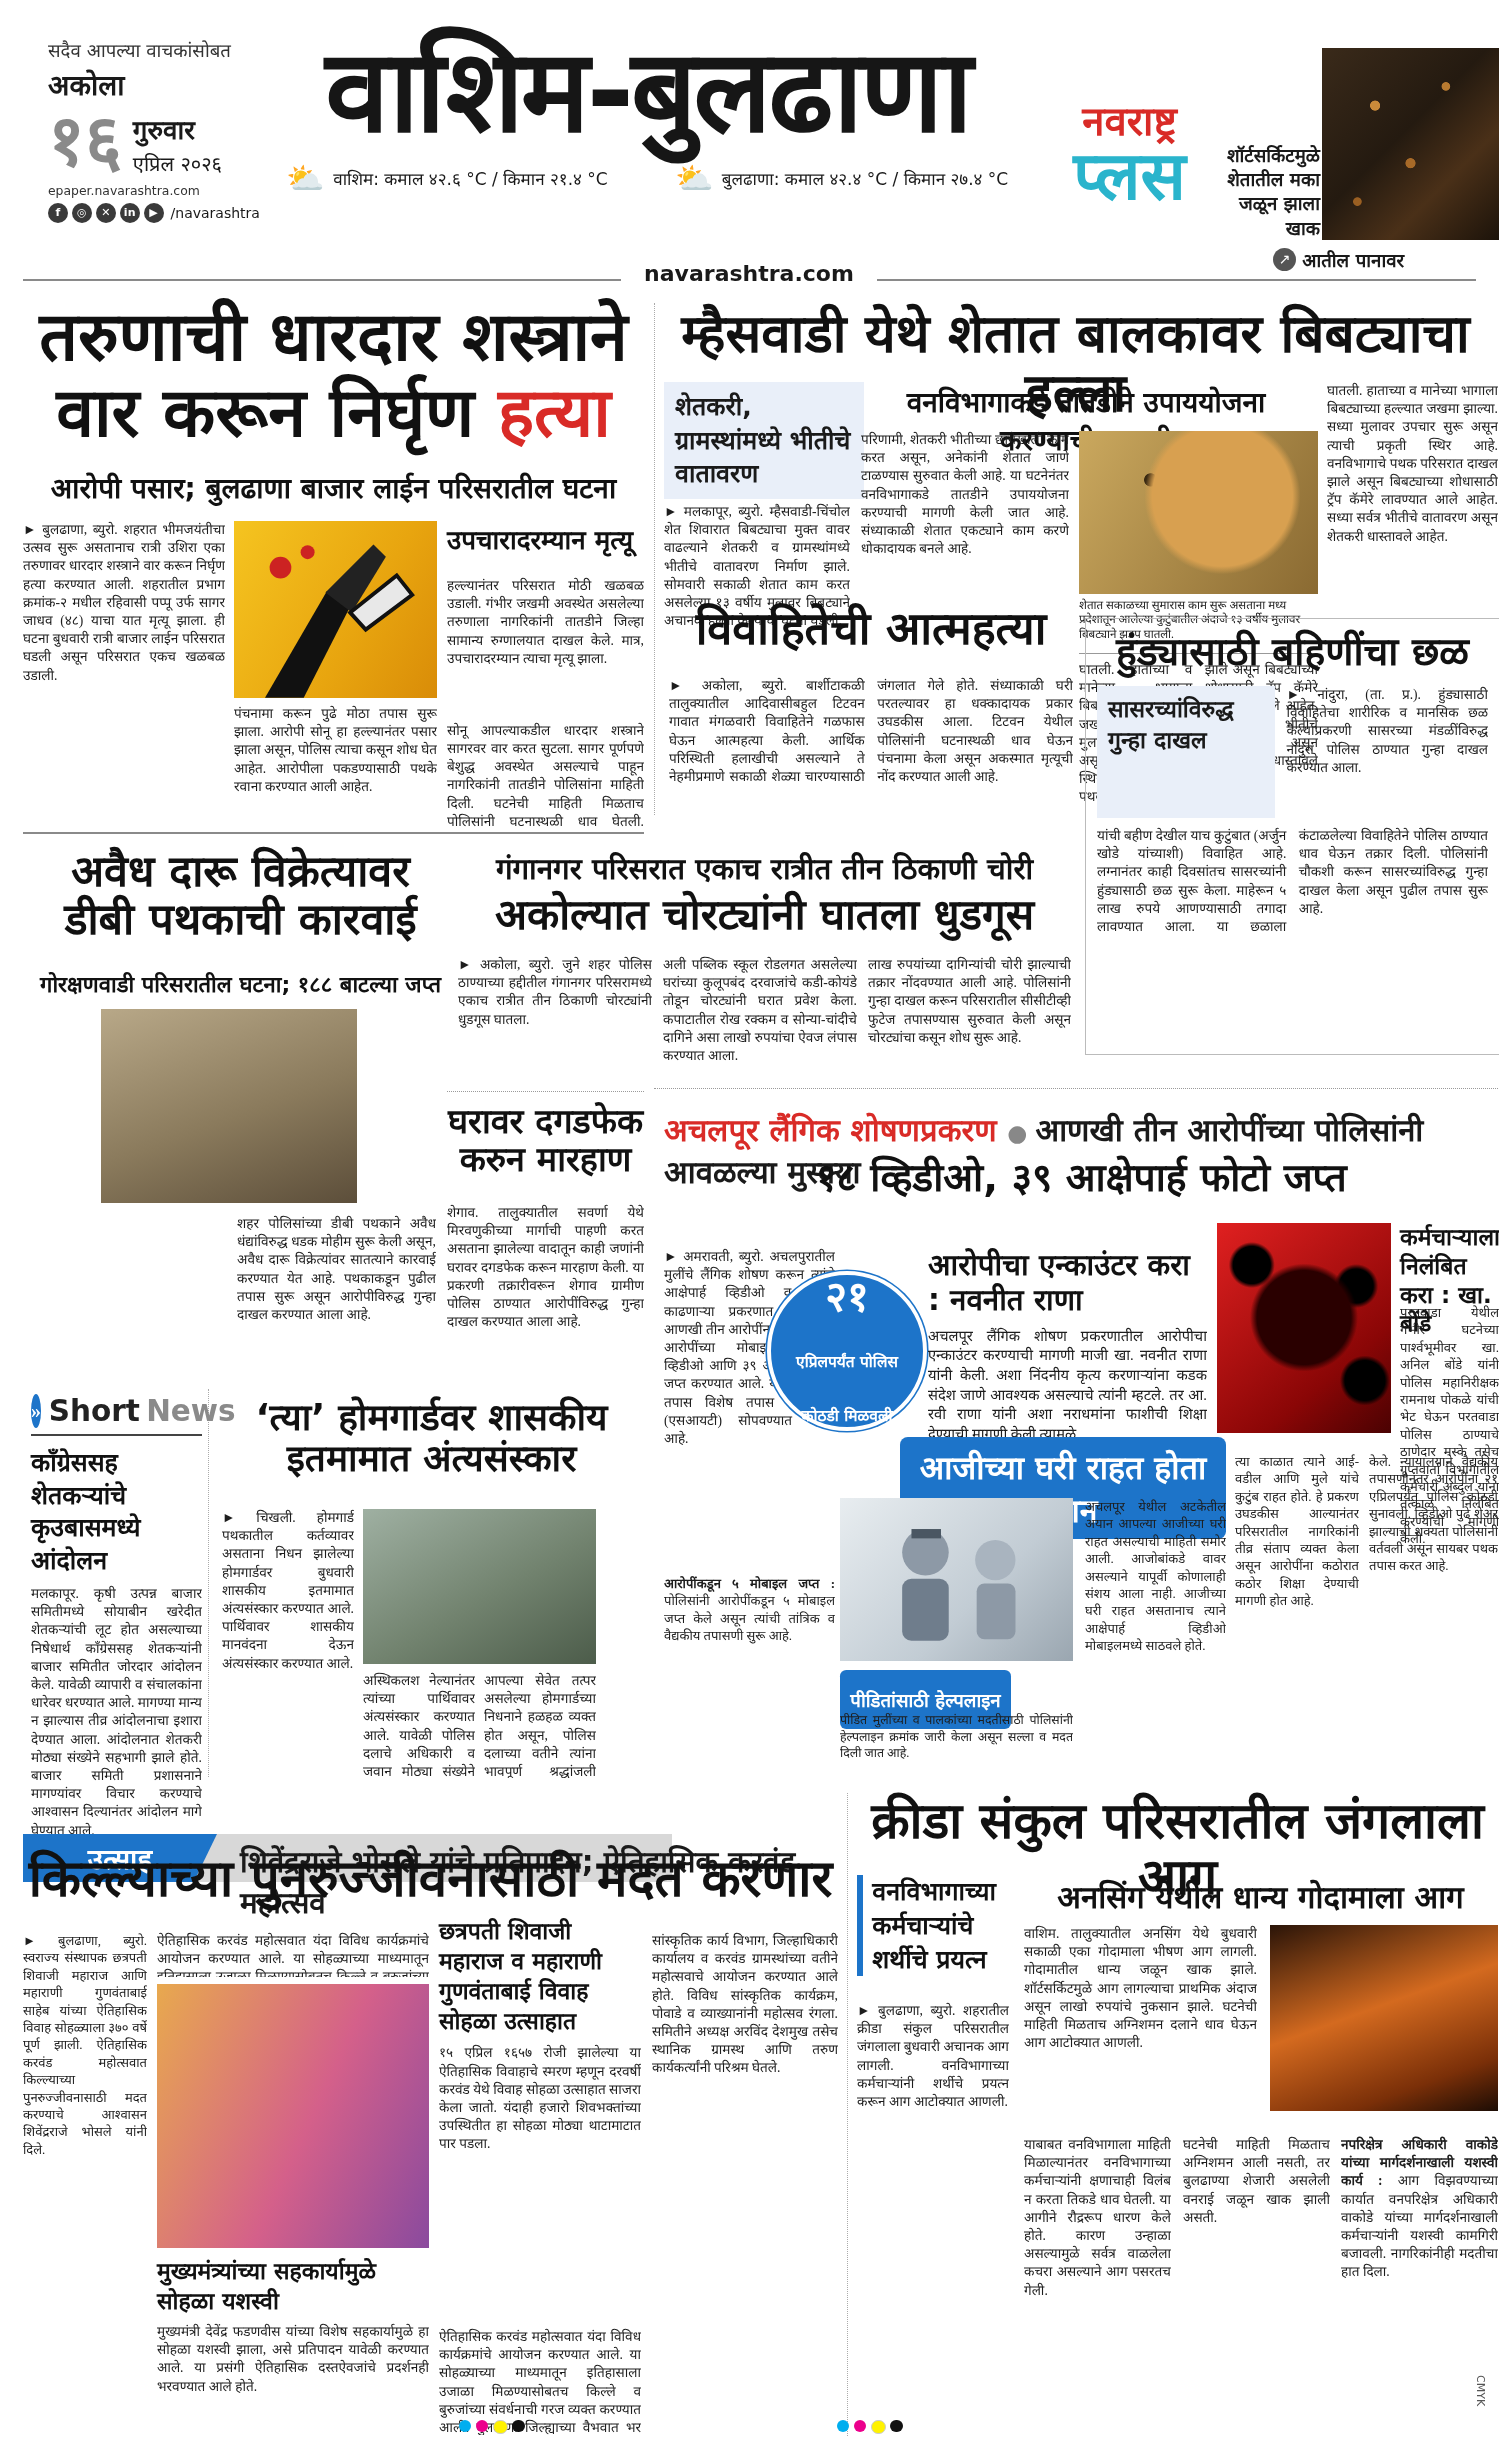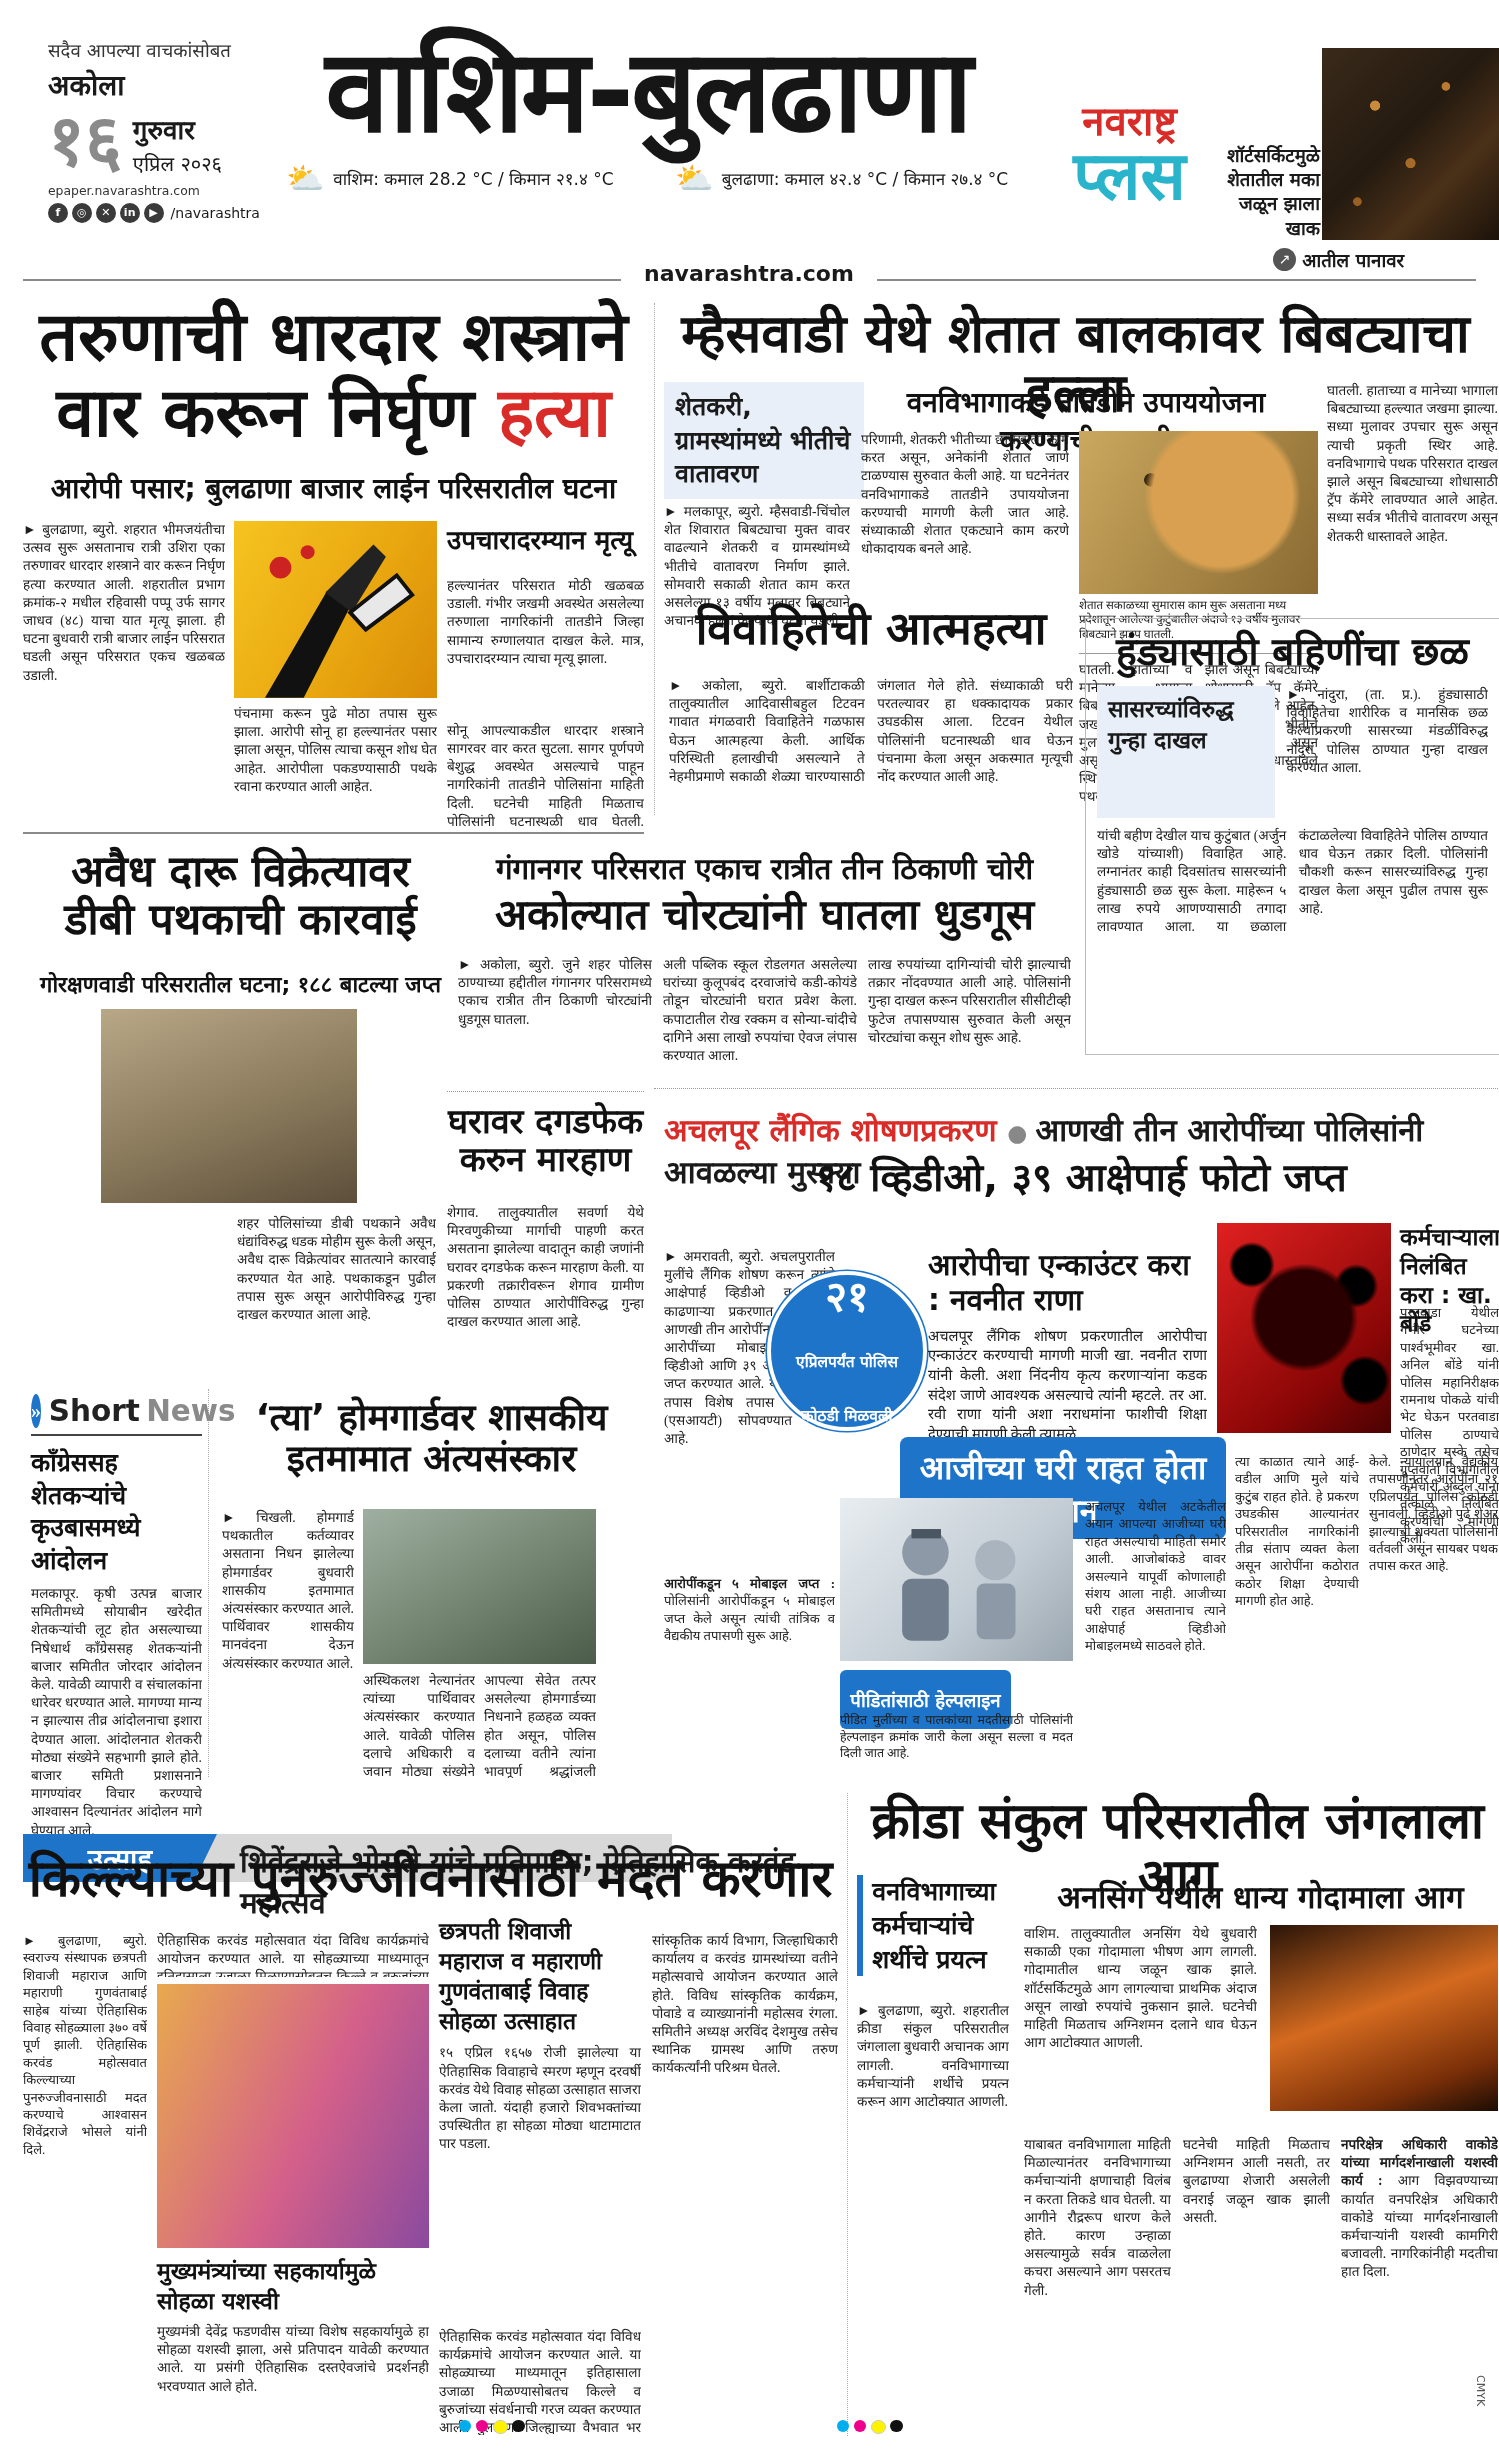--- a/index.html
+++ b/index.html
@@ -47,21 +47,21 @@
       <span class="soc">▶</span>
       <span style="font-family:'DejaVu Sans',sans-serif;font-size:14px;margin-left:3.1px;">/navarashtra</span>
     </div>
   </div>
 
   <div class="abs" style="left:279px;top:31px;width:737px;text-align:center;">
     <div style="font-family:'DejaVu Sans',sans-serif;font-weight:900;font-size:115px;line-height:1.05;letter-spacing:-3.1px;color:#161616;">वाशिम-बुलढाणा</div>
     <div style="display:flex;justify-content:space-between;margin-top:7.8px;padding:0 7.8px;">
       <div style="display:flex;align-items:center;">
         <span style="font-size:31px;color:#777;">⛅</span>
-        <span style="font-family:'DejaVu Sans',sans-serif;font-size:17px;margin-left:7.8px;">वाशिम: कमाल 28.2 °C / किमान २१.४ °C</span>
+        <span style="font-family:'DejaVu Sans',sans-serif;font-size:17px;margin-left:7.8px;">वाशिम: कमाल ४२.६ °C / किमान २१.४ °C</span>
       </div>
       <div style="display:flex;align-items:center;">
         <span style="font-size:31px;color:#777;">⛅</span>
         <span style="font-family:'DejaVu Sans',sans-serif;font-size:17px;margin-left:7.8px;">बुलढाणा: कमाल ४२.४ °C / किमान २७.४ °C</span>
       </div>
     </div>
   </div>
 
   <div class="abs" style="left:1044px;top:101px;width:171px;text-align:center;">
     <div style="font-family:'DejaVu Sans',sans-serif;font-weight:900;font-size:40px;color:#d92b27;line-height:1;">नवराष्ट्र</div>

